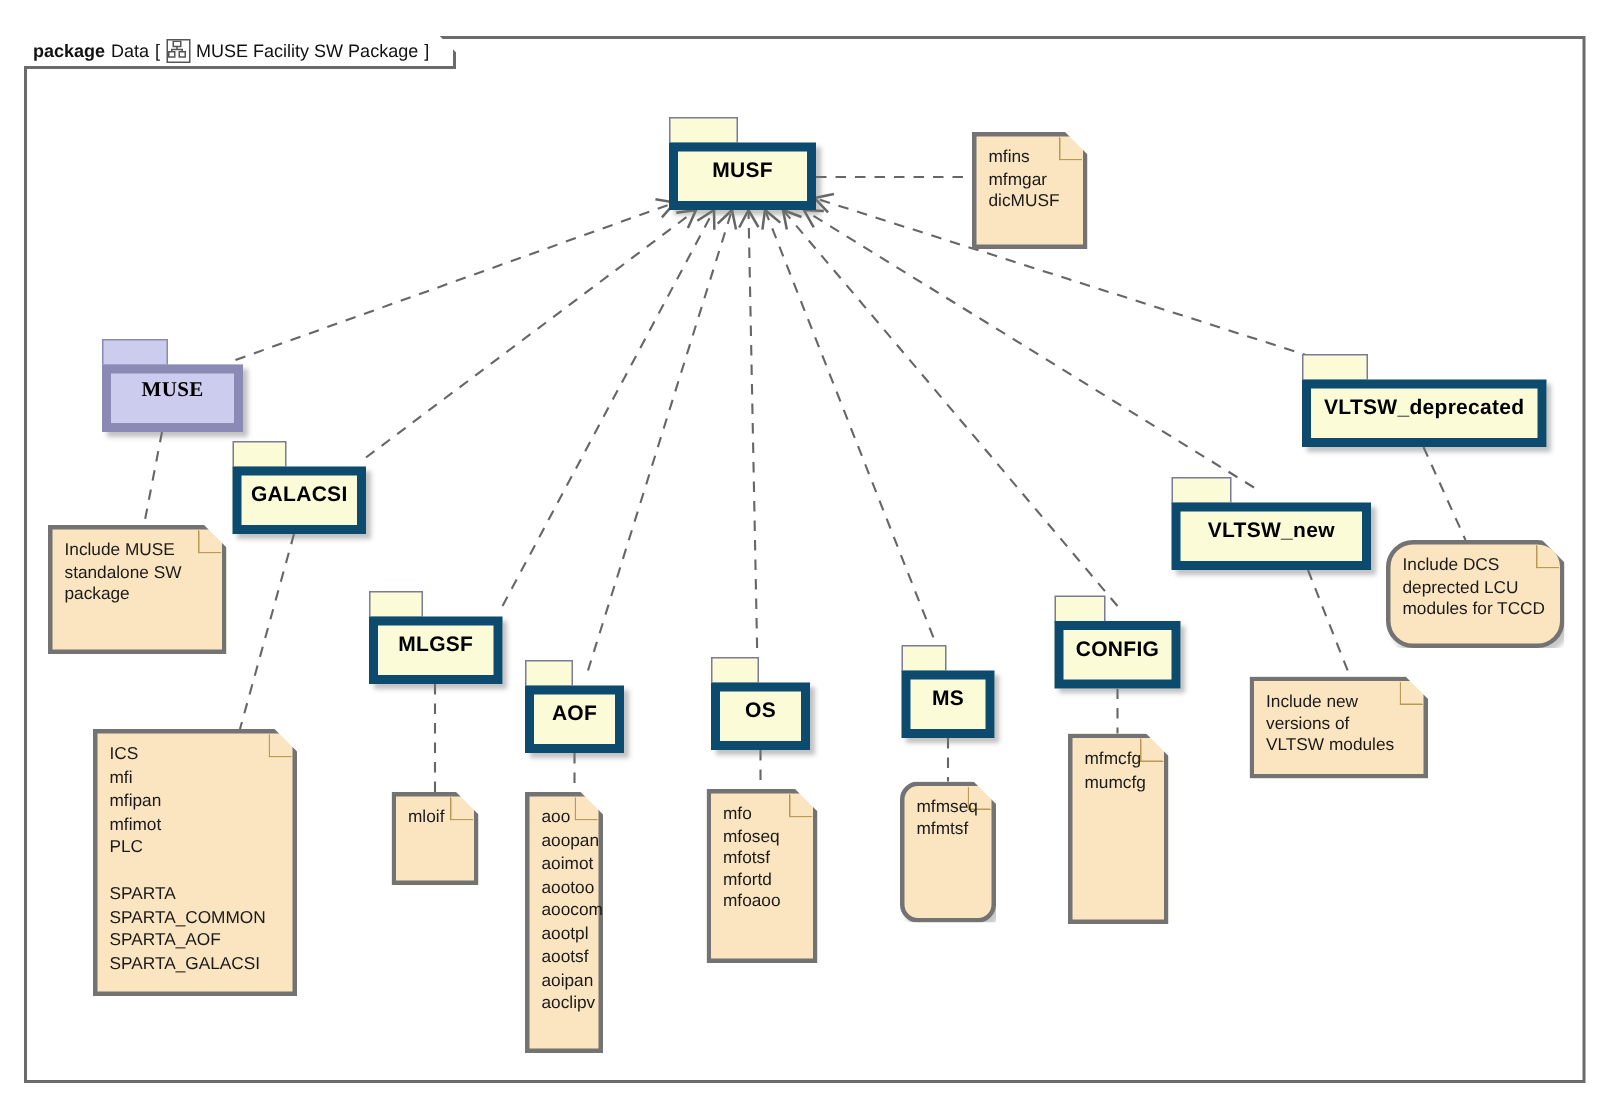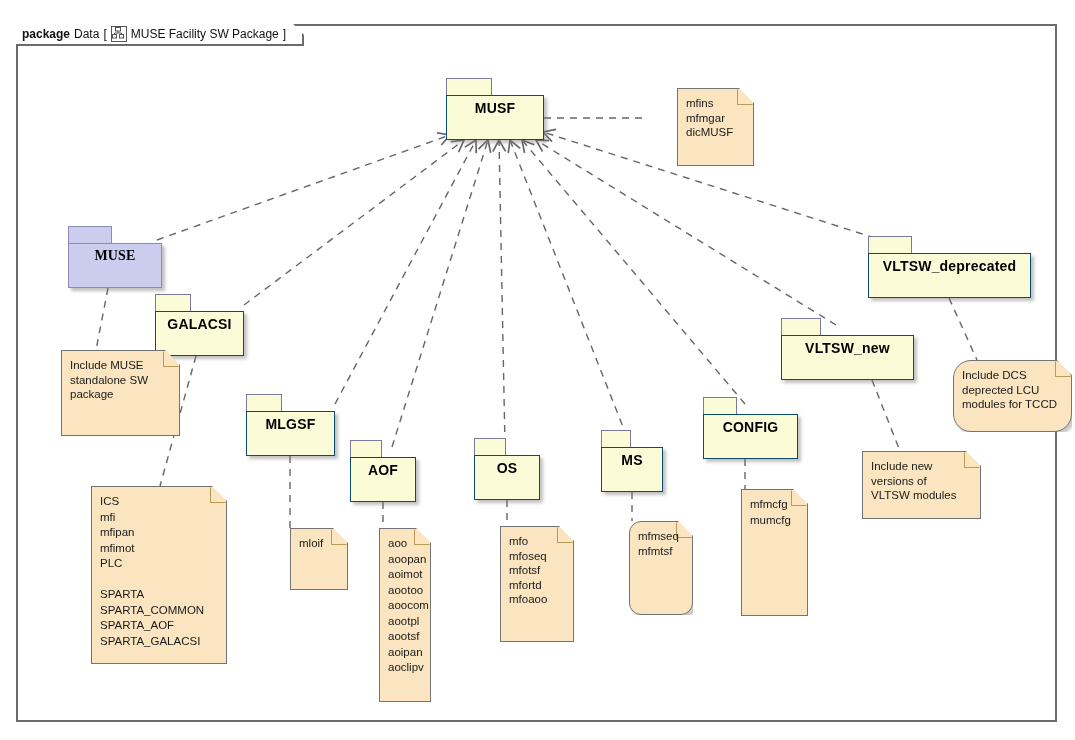--- a/index.html
+++ b/index.html
@@ -24,32 +24,32 @@
 
   
   #links{position:absolute;left:0;top:0;width:1075px;height:740px;
          pointer-events:none;}
 
   
   .pkg{position:absolute;}
   .pkg .tab{position:absolute;left:0;top:0;height:18px;width:46px;
          border:1px solid #7a7a9a;box-sizing:border-box;background:#fbfbd8;}
   .pkg .body{position:absolute;left:0;top:17px;right:0;bottom:0;
-         border:1px solid #0c4a6e;box-sizing:border-box;background:#fbfbd8;
+         border:6px solid #0c4a6e;box-sizing:border-box;background:#fbfbd8;
          box-shadow:3px 3px 3px rgba(120,120,120,.45);
          display:flex;align-items:flex-start;justify-content:center;}
   .pkg .nm{font-size:14px;font-weight:bold;color:#000;padding-top:4px;
          letter-spacing:.2px;white-space:nowrap;}
   .pkg.muse .tab,.pkg.muse .body{background:#ccccee;border-color:#8a8ab4;}
 
   
-  .note{position:absolute;background:#fae5c0;border:1px solid #737373;
+  .note{position:absolute;background:#fae5c0;border:3px solid #737373;
         box-sizing:border-box;
         clip-path:polygon(0 0,calc(100% - 15px) 0,100% 15px,100% 100%,0 100%);
-        box-shadow:3px 3px 3px rgba(120,120,120,.4);margin-left:29px;}
+        box-shadow:3px 3px 3px rgba(120,120,120,.4);}
   .note .fold{position:absolute;right:0;top:0;width:15px;height:15px;
         background:#fae5c0;border-left:1px solid #b99a55;
         border-bottom:1px solid #b99a55;
         clip-path:polygon(0 0,100% 100%,0 100%);}
   .note .txt{position:absolute;left:8px;top:7px;right:6px;
         font-size:11.5px;line-height:14.5px;color:#1a1a1a;white-space:pre-line;}
   .note.big .txt{line-height:15.5px;}
 </style>
 </head>
 <body>
@@ -139,21 +139,21 @@
       <div class="body">
         <span class="nm">OS</span>
       </div>
     </div>
     <div class="pkg" style="left: 601px; top: 430px; width: 62px; height: 62px;">
       <div class="tab" style="width: 30px;"></div>
       <div class="body">
         <span class="nm">MS</span>
       </div>
     </div>
-    <div class="pkg" style="left: 703px; top: 397px; width: 84px; height: 62px; padding-left: 11px;">
+    <div class="pkg" style="left: 703px; top: 397px; width: 84px; height: 62px;">
       <div class="tab" style="width: 34px;"></div>
       <div class="body">
         <span class="nm">CONFIG</span>
       </div>
     </div>
     <div class="pkg" style="left: 781px; top: 318px; width: 110px; height: 62px; padding-left: 23px;">
       <div class="tab" style="width: 40px;"></div>
       <div class="body">
         <span class="nm">VLTSW_new</span>
       </div>

